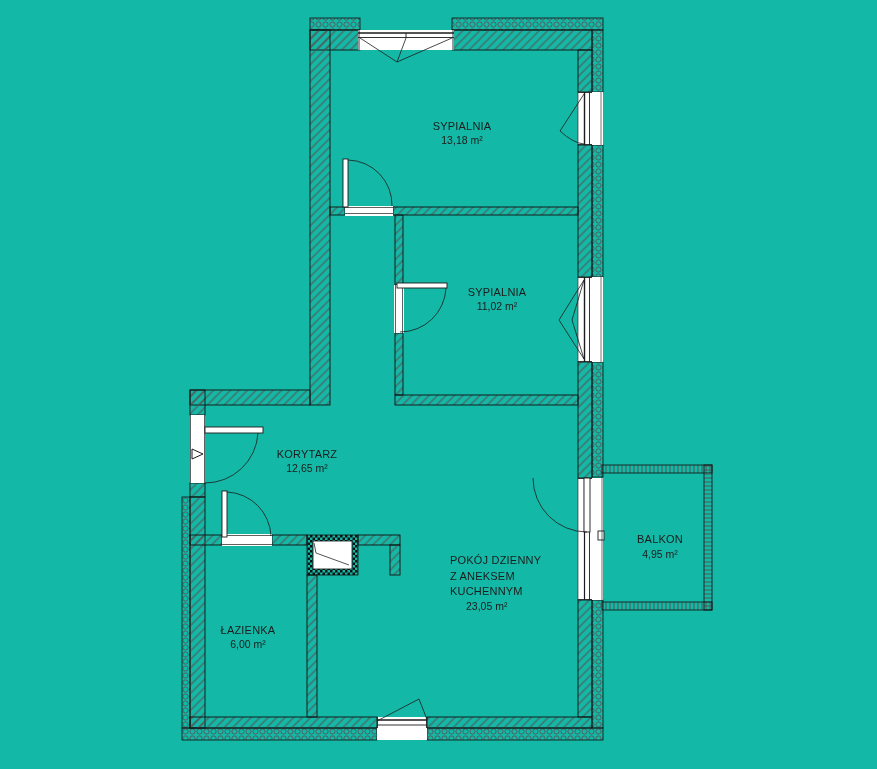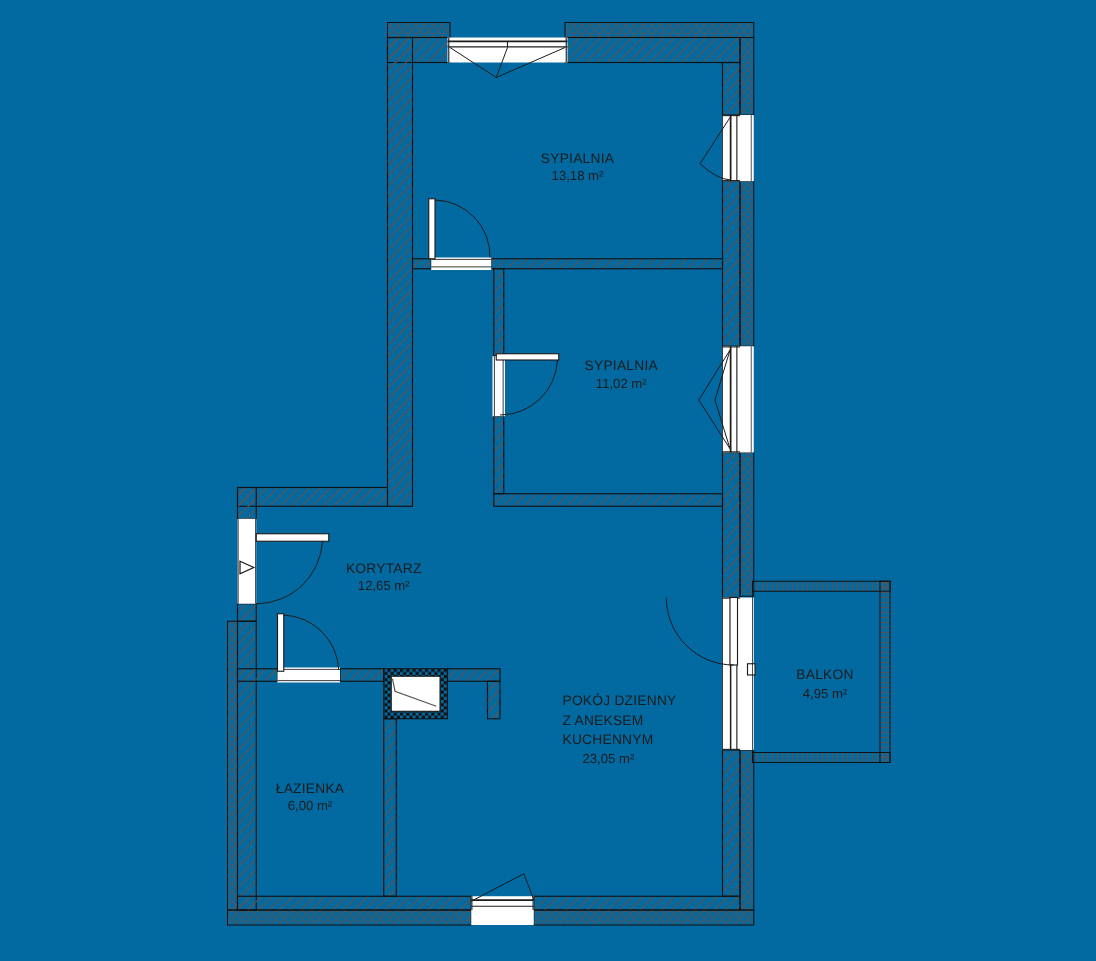--- a/index.html
+++ b/index.html
@@ -1,19 +1,19 @@
 <!DOCTYPE html>
 <html><head>
 <meta charset="utf-8">
 <style>
   html,body{margin:0;padding:0;background:#ffffff;}
   .stage{
     position:relative;
     width:877px;height:769px;
-    background:#0369a1;
+    background:#14b8a6;
     font-family:"Liberation Sans", sans-serif;
     overflow:hidden;
   }
   svg text{
     font-family:"Liberation Sans", sans-serif;
     fill:#1c1c1c;
   }
   .room-name{font-size:11px;letter-spacing:.2px;}
   .room-area{font-size:10.5px;}
 </style>

